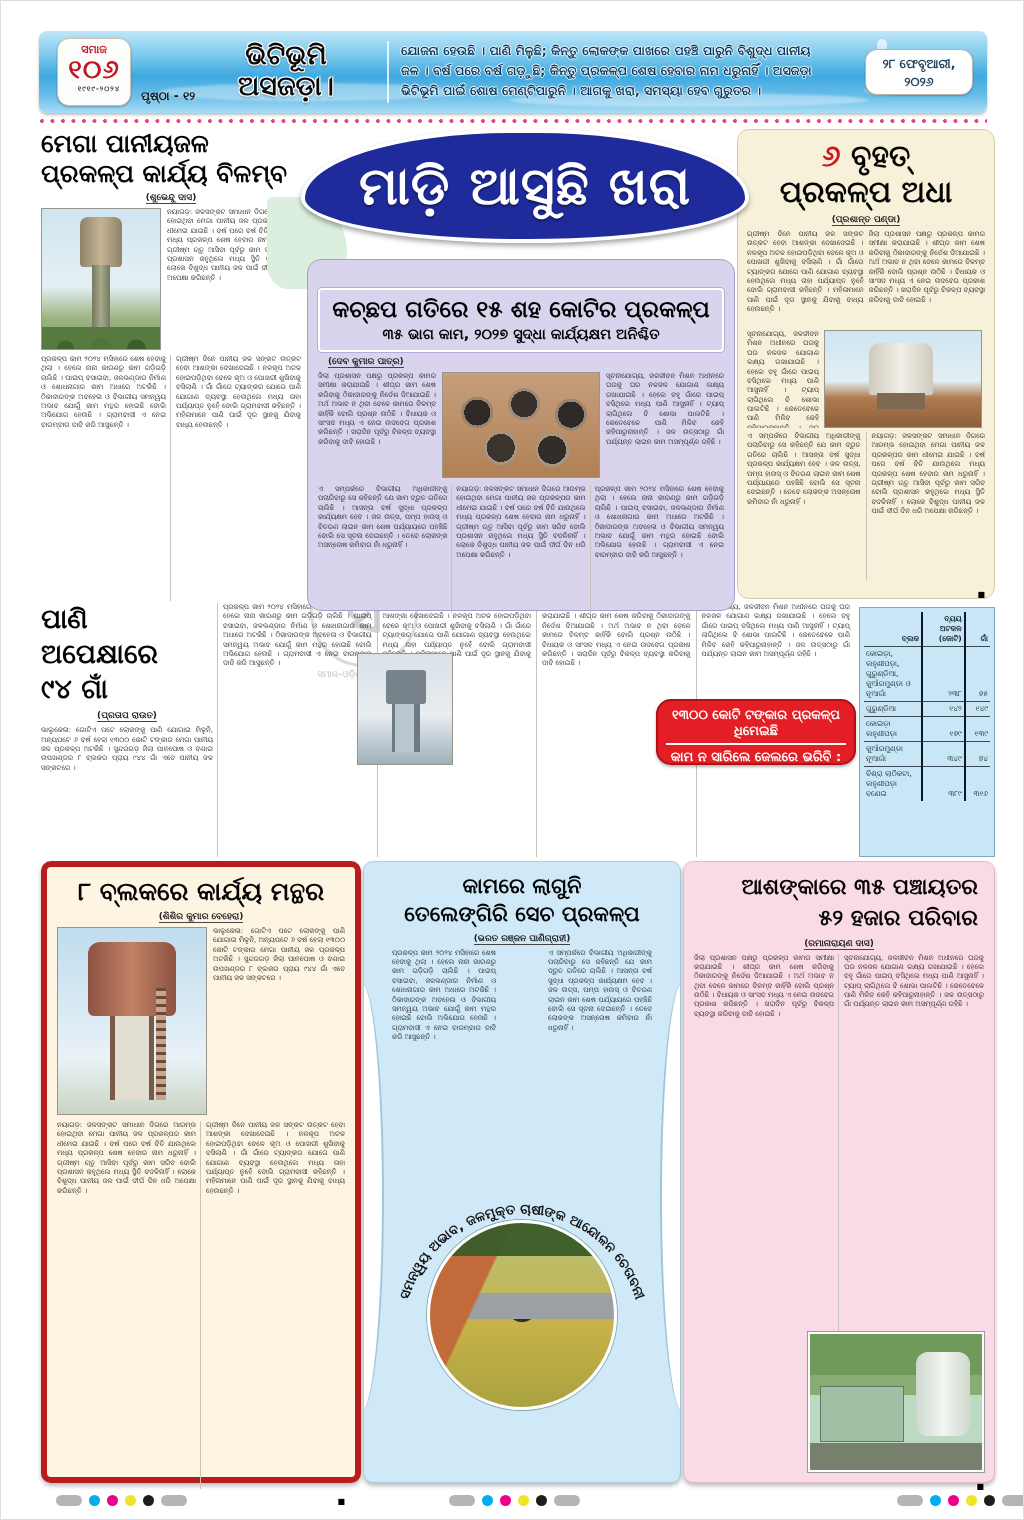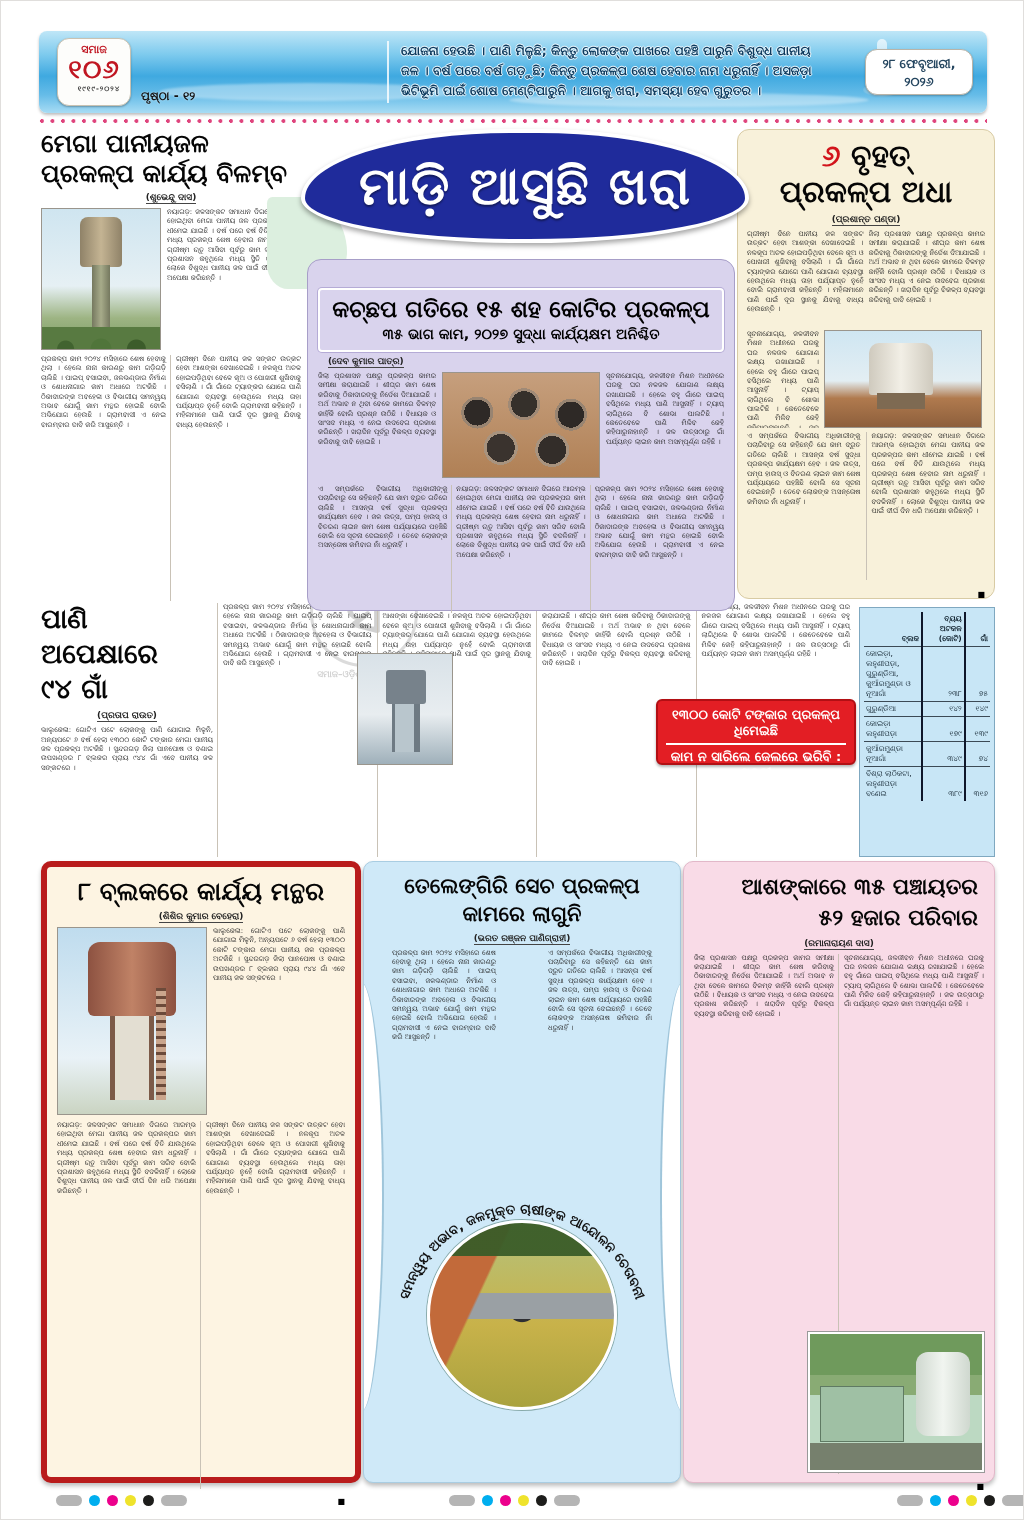--- a/index.html
+++ b/index.html
@@ -100,21 +100,21 @@
     opacity:.30; text-align:center; color:#6b6b6b; }
   .watermark .ring { width:108px; height:108px; margin:0 auto; border:3px solid #8a8a8a; border-radius:50%;
     display:flex; align-items:center; justify-content:center; font-size:56px; font-weight:900; }
   .watermark .wm-label { font-size:9px; font-weight:bold; margin-top:2px; }
   .ph-intake { position:absolute; left:356px; top:652px; width:96px; height:112px; z-index:2;
     background:linear-gradient(180deg,#d9e2e8 0%,#e8edf0 55%,#9fb0ba 100%); }
   .ph-intake .twr { position:absolute; left:28px; top:16px; width:40px; height:34px; background:#77828b; border-radius:3px; }
   .ph-intake .legs { position:absolute; left:34px; top:50px; width:28px; height:48px;
     background:linear-gradient(90deg,#6e7a83 3px, transparent 3px, transparent 22px, #6e7a83 22px) , #b9c6cd; }
   .minister-box { position:absolute; left:655px; top:698px; width:200px; height:66px; z-index:3;
-    background:#e31e24; border:2px solid #b20f14; border-radius:6px; color:#fff; text-align:center;
+    background:#e31e24; border:2px solid #b20f14; border-radius:15px; color:#fff; text-align:center;
     font-weight:900; padding-top:6px; box-shadow:0 2px 3px rgba(0,0,0,.3); }
   .minister-box .l1 { font-size:13px; border-bottom:2px solid #fff; padding-bottom:4px; margin:0 8px 4px; }
   .minister-box .l2 { font-size:13px; }
 
   
   .dtable { position:absolute; left:858px; top:606px; width:136px; height:250px; background:#c8e6f6;
     border:1px solid #7fa8c0; padding:4px; }
   .dtable table { width:100%; border-collapse:collapse; }
   .dtable th, .dtable td { font-size:7.5px; color:#10222e; padding:2px 2px; vertical-align:bottom;
     border-bottom:1px solid #3c4a55; }
@@ -172,20 +172,22 @@
 
   <div class="banner">
     <div class="streak" style="left:120px;top:52px;width:300px;height:18px;"></div>
     <div class="streak" style="left:470px;top:62px;width:360px;height:14px;"></div>
     <div class="logo">
       <div class="paper">ସମାଜ</div>
       <div class="num">୧୦୬</div>
       <div class="yrs">୧୯୧୯-୨୦୨୪</div>
     </div>
     <div class="page-num">ପୃଷ୍ଠା - ୧୨</div>
+    <div class="section-title">ଭିଟିଭୂମି
+ଅସଜଡ଼ା।</div>
     <div class="vrule"></div>
     <div class="intro">
       <span>ଯୋଜନା ହେଉଛି । ପାଣି ମିଳୁଛି; କିନ୍ତୁ ଲୋକଙ୍କ ପାଖରେ ପହଞ୍ଚି ପାରୁନି ବିଶୁଦ୍ଧ ପାନୀୟ</span>
       <span>ଜଳ । ବର୍ଷ ପରେ ବର୍ଷ ଗଡ଼ୁଛି; କିନ୍ତୁ ପ୍ରକଳ୍ପ ଶେଷ ହେବାର ନାମ ଧରୁନାହିଁ । ଅସଜଡ଼ା</span>
       <span>ଭିଟିଭୂମି ପାଇଁ ଶୋଷ ମେଣ୍ଟିପାରୁନି । ଆଗକୁ ଖରା, ସମସ୍ୟା ହେବ ଗୁରୁତର ।</span>
     </div>
     <div class="droplet"></div>
     <div class="date-box">୨୮ ଫେବୃଆରୀ,
 ୨୦୨୬</div>
   </div>
@@ -339,22 +341,22 @@
       <div class="tiny" style="flex:1; padding-right:4px;">ନୟାଗଡ଼: ଜଳସଙ୍କଟ ସମାଧାନ ଦିଗରେ ଆରମ୍ଭ ହୋଇଥିବା ମେଗା ପାନୀୟ ଜଳ ପ୍ରକଳ୍ପର କାମ ଧୀମେଇ ଯାଇଛି । ବର୍ଷ ପରେ ବର୍ଷ ବିତି ଯାଉଥିଲେ ମଧ୍ୟ ପ୍ରକଳ୍ପ ଶେଷ ହେବାର ନାମ ଧରୁନାହିଁ । ଗ୍ରୀଷ୍ମ ଋତୁ ଆସିବା ପୂର୍ବରୁ କାମ ସରିବ ବୋଲି ପ୍ରଶାସନ କହୁଥିଲେ ମଧ୍ୟ ସ୍ଥିତି ବଦଳିନାହିଁ । ଲୋକେ ବିଶୁଦ୍ଧ ପାନୀୟ ଜଳ ପାଇଁ ଦୀର୍ଘ ଦିନ ଧରି ଅପେକ୍ଷା କରିଛନ୍ତି ।</div>
       <div class="tiny colrule" style="flex:1; padding-left:5px;">ଗ୍ରୀଷ୍ମ ଦିନେ ପାନୀୟ ଜଳ ସଙ୍କଟ ଉତ୍କଟ ହେବା ଆଶଙ୍କା ଦେଖାଦେଇଛି । ନଳକୂପ ଅଚଳ ହୋଇପଡ଼ିଥିବା ବେଳେ କୂଅ ଓ ପୋଖରୀ ଶୁଖିବାକୁ ବସିଲାଣି । ଗାଁ ଗାଁରେ ଟ୍ୟାଙ୍କର ଯୋଗେ ପାଣି ଯୋଗାଣ ବ୍ୟବସ୍ଥା ହେଉଥିଲେ ମଧ୍ୟ ତାହା ପର୍ଯ୍ୟାପ୍ତ ନୁହେଁ ବୋଲି ଗ୍ରାମବାସୀ କହିଛନ୍ତି । ମହିଳାମାନେ ପାଣି ପାଇଁ ଦୂର ସ୍ଥାନକୁ ଯିବାକୁ ବାଧ୍ୟ ହେଉଛନ୍ତି ।</div>
     </div>
     <div style="text-align:right;"><span class="endmark">■</span></div>
   </div>
 
   <div class="panel p-bc" style="overflow:hidden;">
     <div class="bc-side bc-left"></div>
     <div class="bc-side bc-right"></div>
     <div class="hl">
+      <span style="display:block;">କାମରେ ଲାଗୁନି</span>
       <span style="display:block;">ତେଲେଙ୍ଗିରି ସେଚ ପ୍ରକଳ୍ପ</span>
-      <span style="display:block;">କାମରେ ଲାଗୁନି</span>
     </div>
     <div class="byline"><u>(ଭରତ ରଞ୍ଜନ ପାଣିଗ୍ରାହୀ)</u></div>
     <div style="display:flex; height:500px; position:relative; z-index:0;">
       <div class="tiny" style="flex:1; padding:0 26px 0 18px;">ପ୍ରକଳ୍ପ କାମ ୨୦୨୪ ମସିହାରେ ଶେଷ ହେବାକୁ ଥିଲା । ହେଲେ ନାନା କାରଣରୁ କାମ ଗଡ଼ିଗଡ଼ି ଚାଲିଛି । ପାଇପ୍ ବସାଇବା, ଜଳଭଣ୍ଡାର ନିର୍ମାଣ ଓ ଶୋଧନାଗାର କାମ ଅଧାରେ ଅଟକିଛି । ଠିକାଦାରଙ୍କ ଅବହେଳା ଓ ବିଭାଗୀୟ ସମନ୍ୱୟ ଅଭାବ ଯୋଗୁଁ କାମ ମନ୍ଥର ହୋଇଛି ବୋଲି ଅଭିଯୋଗ ହେଉଛି । ଗ୍ରାମବାସୀ ଏ ନେଇ ବାରମ୍ବାର ଦାବି କରି ଆସୁଛନ୍ତି ।</div>
       <div class="tiny" style="flex:1; padding:0 18px 0 26px;">ଏ ସମ୍ପର୍କରେ ବିଭାଗୀୟ ଅଧିକାରୀଙ୍କୁ ପଚାରିବାରୁ ସେ କହିଛନ୍ତି ଯେ କାମ ଦ୍ରୁତ ଗତିରେ ଚାଲିଛି । ଆସନ୍ତା ବର୍ଷ ସୁଦ୍ଧା ପ୍ରକଳ୍ପ କାର୍ଯ୍ୟକ୍ଷମ ହେବ । ଜଳ ଉତ୍ସ, ପମ୍ପ ହାଉସ୍ ଓ ବିତରଣ ଲାଇନ କାମ ଶେଷ ପର୍ଯ୍ୟାୟରେ ପହଞ୍ଚିଛି ବୋଲି ସେ ସୂଚନା ଦେଇଛନ୍ତି । ତେବେ ଲୋକଙ୍କ ଅସନ୍ତୋଷ କମିବାର ନାଁ ଧରୁନାହିଁ ।</div>
     </div>
     <div class="circle-wrap">
       <svg class="arc-svg" viewBox="0 0 260 150">
         <path id="arcPath" d="M 14,148 A 118,118 0 0 1 246,148" fill="none"></path>
         <text><textPath href="#arcPath" startOffset="50%" text-anchor="middle">ସମନ୍ୱୟ ଅଭାବ, ଜଳମୁକ୍ତ ଚାଷୀଙ୍କ ଆନ୍ଦୋଳନ ଚେତାବନୀ</textPath></text>

